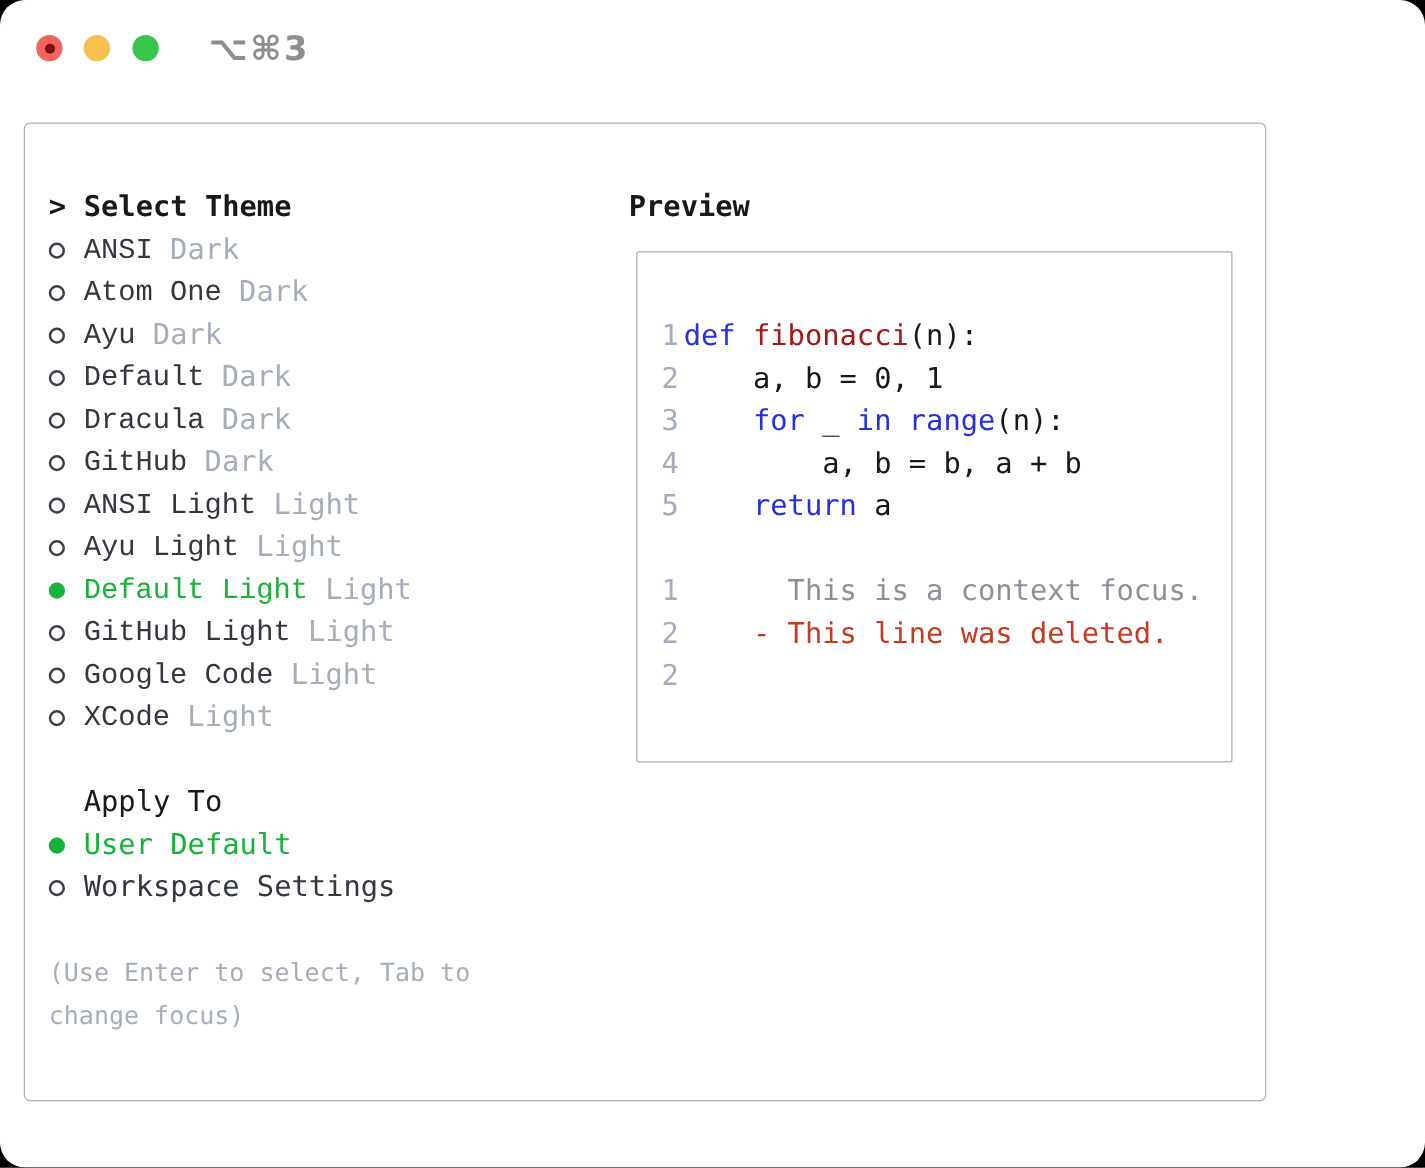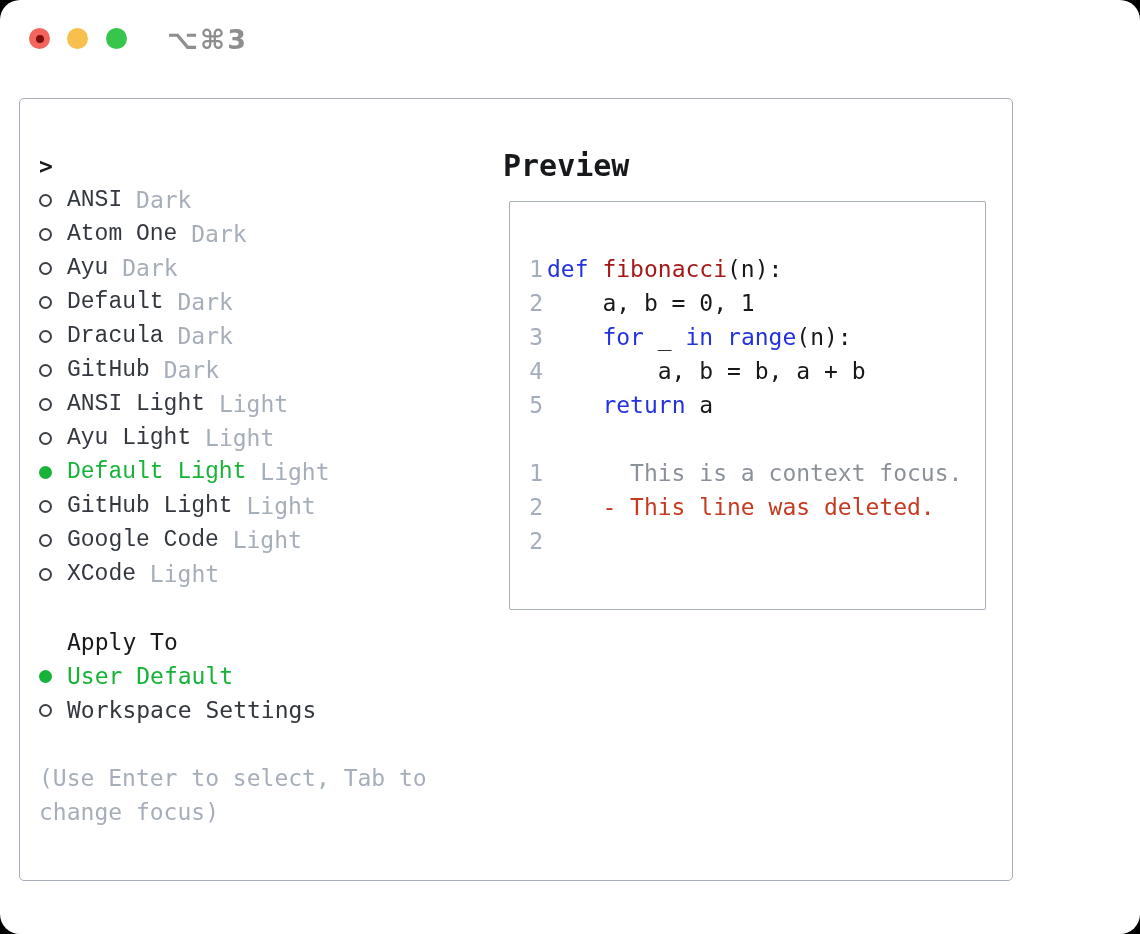--- a/index.html
+++ b/index.html
@@ -34,24 +34,24 @@
   .hdr{font-weight:bold;color:var(--black);}
   .subhdr{color:var(--black);}
   .circle{width:13px;height:13px;box-sizing:border-box;border:2px solid var(--circle);
     border-radius:50%;}
   .selected .circle{background:var(--green);border-color:var(--green);}
   .tname{color:var(--name);font-family:Liberation Mono, monospace;}
   .selected .tname{color:var(--green);}
   .tvariant{color:var(--muted);margin-left:1ch;}
   .opt-label{color:var(--name);}
   .selected .opt-label{color:var(--green);}
-  .hint{margin-top:34px;width:400px;color:var(--muted);font-size:23px;line-height:34px;}
+  .hint{margin-top:34px;width:400px;color:var(--muted);font-size:20px;line-height:34px;}
   
   .preview-header{position:absolute;left:483px;top:50px;height:34px;line-height:34px;
-    font-size:30px;font-weight:bold;color:var(--black);}
+    font-size:23px;font-weight:bold;color:var(--black);}
   .preview-box{position:absolute;left:489px;top:102px;width:477px;height:409px;
     box-sizing:border-box;border:1.5px solid var(--border);border-radius:2px;
     padding:50px 0 0 19px;overflow:hidden;font-size:23px;line-height:34px;}
   .pline{display:flex;align-items:center;height:34px;}
   .lnum{width:14px;flex:none;text-align:right;color:var(--lnum);}
   .lcode{white-space:pre;margin-left:4px;color:var(--plain);}
   .tk-keyword{color:var(--kw);}
   .tk-function{color:var(--fn);text-align:center;}
   .tk-plain{color:var(--plain);}
   .gapline{height:34px;}
@@ -70,20 +70,21 @@
   </span>
   <span class="light yellow"></span>
   <span class="light green"></span>
   <span class="shortcut">⌥⌘3</span>
 
   <div class="panel">
 
     <div class="left-col">
       <div class="row">
         <span class="marker"><span class="prompt">&gt;</span></span>
+        <span class="hdr">Select Theme</span>
       </div>
 
       <div id="theme-items">
           <div class="row"><span class="marker"><span class="circle"></span></span><span class="tname">ANSI</span><span class="tvariant">Dark</span></div>
           <div class="row"><span class="marker"><span class="circle"></span></span><span class="tname">Atom One</span><span class="tvariant">Dark</span></div>
           <div class="row"><span class="marker"><span class="circle"></span></span><span class="tname">Ayu</span><span class="tvariant">Dark</span></div>
           <div class="row"><span class="marker"><span class="circle"></span></span><span class="tname">Default</span><span class="tvariant">Dark</span></div>
           <div class="row"><span class="marker"><span class="circle"></span></span><span class="tname">Dracula</span><span class="tvariant">Dark</span></div>
           <div class="row"><span class="marker"><span class="circle"></span></span><span class="tname">GitHub</span><span class="tvariant">Dark</span></div>
           <div class="row"><span class="marker"><span class="circle"></span></span><span class="tname">ANSI Light</span><span class="tvariant">Light</span></div>

